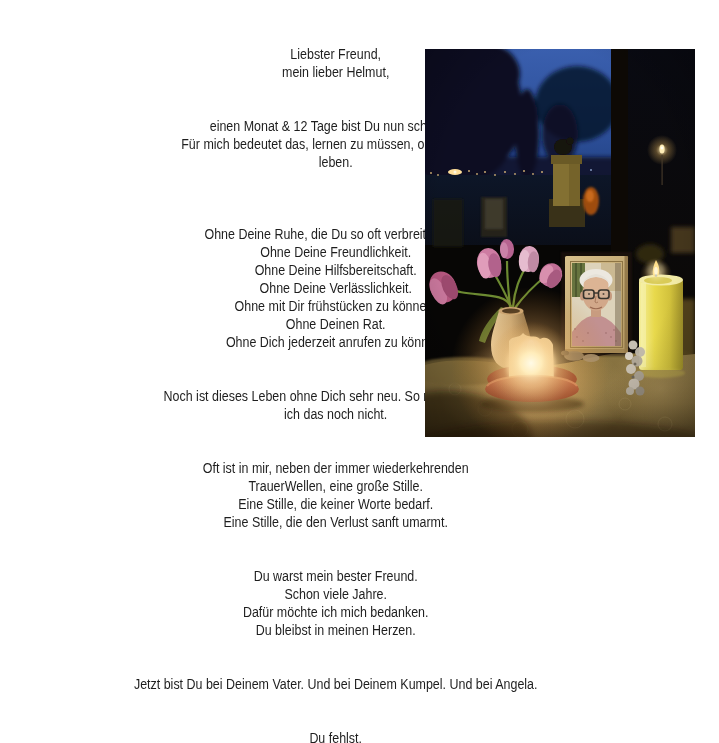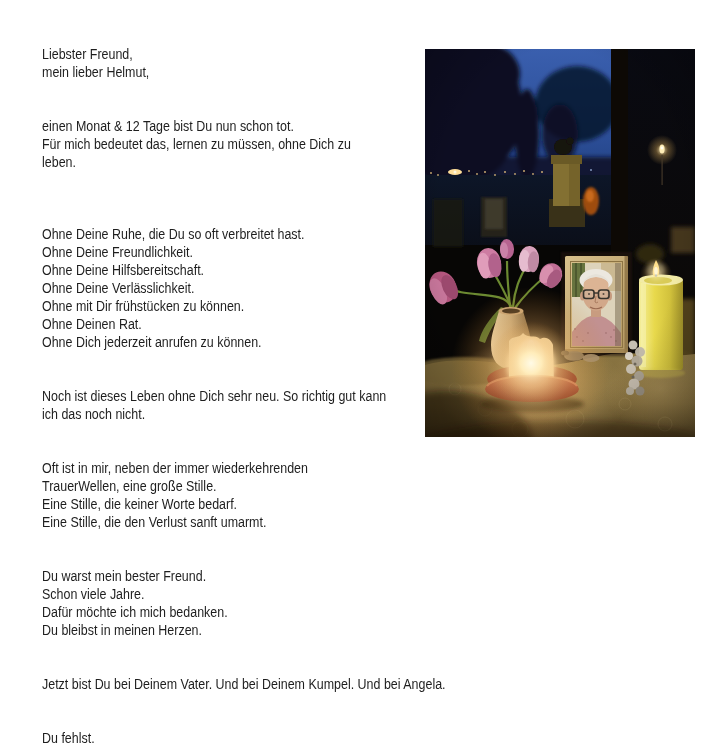--- a/index.html
+++ b/index.html
@@ -2,20 +2,21 @@
 <html><head>
 <meta charset="utf-8">
 <style>
   html, body { margin: 0; padding: 0; background: #ffffff; }
   .page {
     position: relative;
     width: 719px;
     height: 743px;
     background: #ffffff;
     overflow: hidden;
+    text-align: center;
   }
   .letter {
     position: absolute;
     left: 42px;
     top: 27px;
     width: 660px;
     font-family: "Liberation Sans", sans-serif;
     font-size: 14px;
     line-height: 18px;
     color: #1e1e1e;

